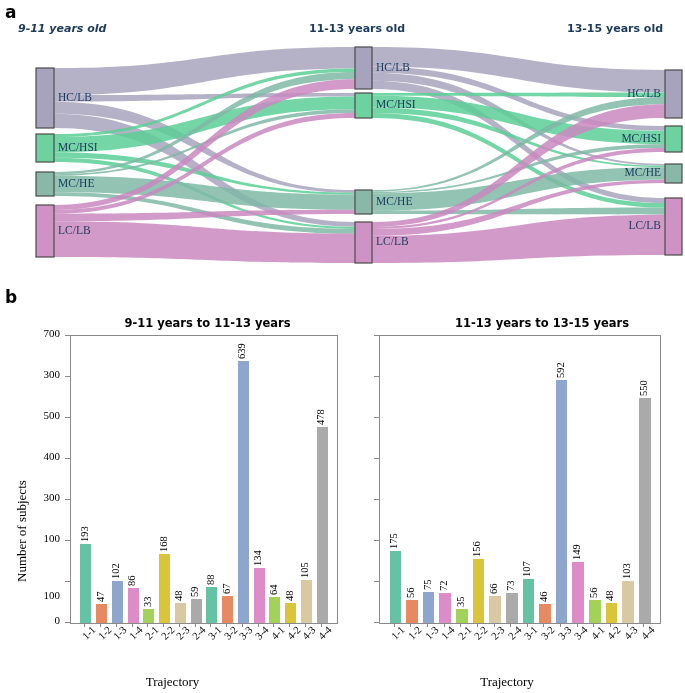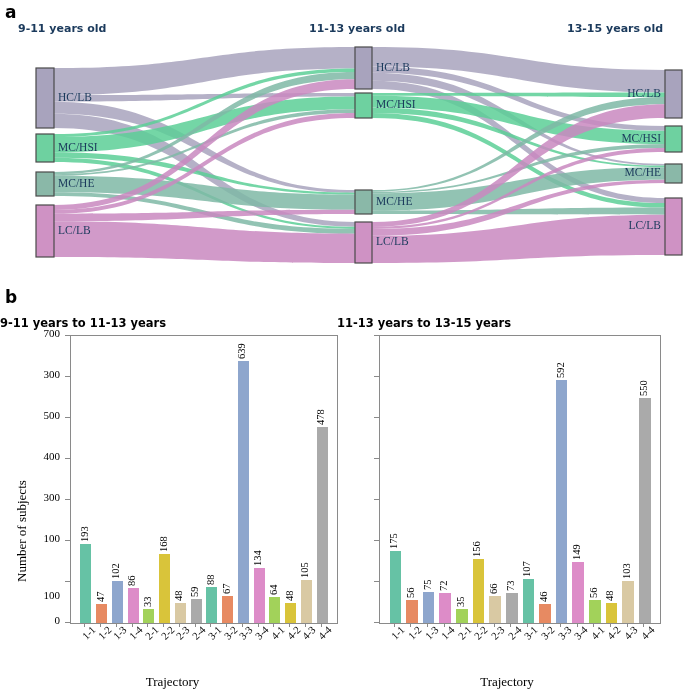--- a/index.html
+++ b/index.html
@@ -4,32 +4,32 @@
 <style>
   html,body{margin:0;padding:0;background:#ffffff;}
   body{width:685px;height:693px;position:relative;font-family:"Liberation Serif",serif;color:#000;}
   .panel-letter{position:absolute;font-family:"DejaVu Sans",sans-serif;font-weight:bold;font-size:17px;color:#000;}
   #panel-a-letter{left:5px;top:2px;}
   #panel-b-letter{left:5px;top:287px;}
 
   
   #sankey{position:absolute;left:0;top:0;width:685px;height:282px;}
   .col-title{position:absolute;font-family:"DejaVu Sans",sans-serif;font-weight:bold;font-size:11px;color:#1b3a5c;white-space:nowrap;}
-  #title-c1{left:18px;top:22px;}
+  #title-c1{left:18px;top:22px;font-style:italic;}
   #title-c2{left:309px;top:22px;}
   #title-c3{left:567px;top:22px;}
   #sankey-svg{position:absolute;left:0;top:0;}
   .node-label{font-family:"Liberation Serif",serif;font-size:11.5px;fill:#1b3a5c;dominant-baseline:middle;}
 
   
   #panel-b{position:absolute;left:0;top:282px;width:685px;height:411px;}
   .chart{position:absolute;top:0;height:411px;}
   #chart-left{left:0;width:345px;}
   #chart-right{left:337px;width:340px;}
-  .chart-title{position:absolute;top:34px;width:100%;text-align:left;font-family:"DejaVu Sans",sans-serif;font-weight:bold;font-size:11.5px;color:#000;}
+  .chart-title{position:absolute;top:34px;width:100%;text-align:center;font-family:"DejaVu Sans",sans-serif;font-weight:bold;font-size:11.5px;color:#000;padding-left:35px;}
   .plot-frame{position:absolute;border:1px solid #8a8a8a;background:#fff;}
   #frame-left{left:70px;top:53px;width:266px;height:287px;}
   #frame-right{left:42px;top:53px;width:280px;height:287px;}
   .ytick-label{position:absolute;font-family:"Liberation Serif",serif;font-size:11px;color:#000;text-align:right;width:34px;}
   .ytick-mark{position:absolute;height:1px;background:#8a8a8a;width:5px;}
   .ylabel{position:absolute;font-family:"Liberation Serif",serif;font-size:13px;color:#000;transform:rotate(-90deg);transform-origin:left top;white-space:nowrap;}
   .xlabel{position:absolute;width:100%;text-align:center;font-family:"Liberation Serif",serif;font-size:13px;color:#000;}
   .bars{position:absolute;display:flex;align-items:flex-end;justify-content:space-between;}
   .bar-slot{position:relative;height:100%;display:flex;flex-direction:column;justify-content:flex-end;align-items:center;}
   .bar{width:100%;}

